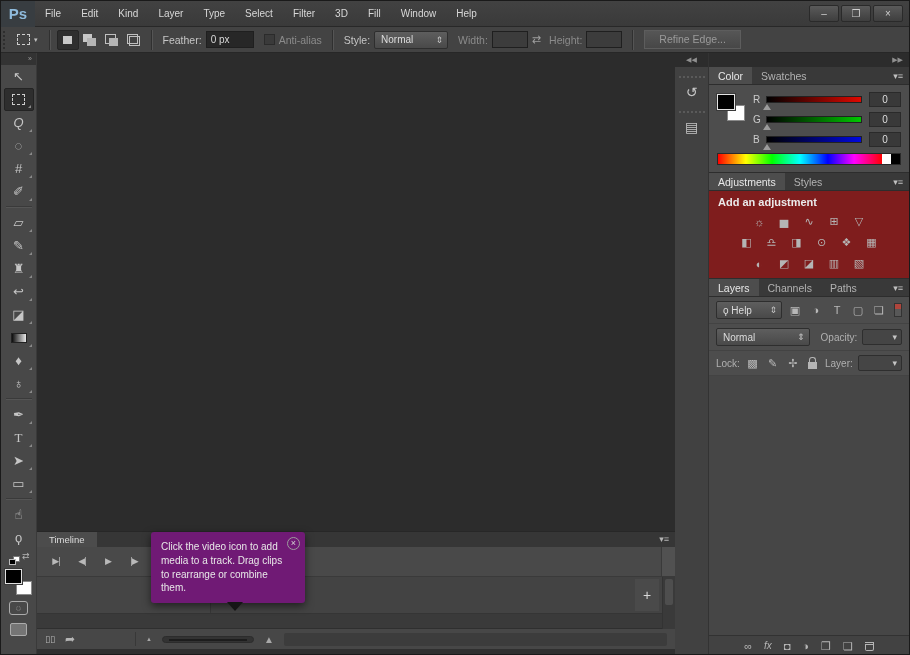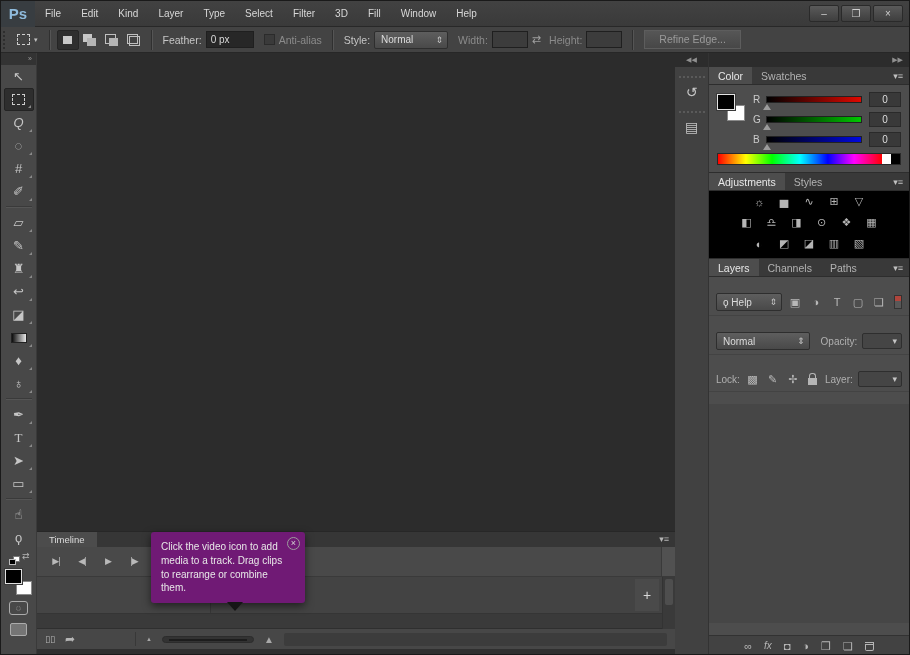--- a/index.html
+++ b/index.html
@@ -138,26 +138,26 @@
   .track-r{background:linear-gradient(to right,#000,#e00800);}
   .track-g{background:linear-gradient(to right,#000,#00c800);}
   .track-b{background:linear-gradient(to right,#000,#0008e0);}
   .slider-value{width:32px;height:15px;background:#393939;border:1px solid #2a2a2a;color:#dcdcdc;font-size:10px;
     display:flex;align-items:center;justify-content:center;}
   .spectrum{height:12px;margin:6px 8px 7px;display:flex;border:1px solid #2a2a2a;}
   .spectrum-bar{flex:1;background:linear-gradient(to right,#f00,#ff0 17%,#0f0 33%,#0ff 50%,#00f 67%,#f0f 83%,#f00);}
   .spectrum-white{width:9px;background:#fff;}
   .spectrum-black{width:9px;background:#000;}
 
-  .adj-panel{background:#000000;border-top:1px solid #2d2d2d;}
+  .adj-panel{background:#7f1d1d;border-top:1px solid #2d2d2d;}
   .adj-heading{color:#ebebeb;font-weight:bold;font-size:11px;padding:5px 9px 3px;}
   .adj-row{display:flex;justify-content:center;gap:7px;padding:3px 0;}
   .adj-icon{width:18px;height:15px;display:flex;align-items:center;justify-content:center;color:#b5b5b5;font-size:11px;}
 
-  .layers-panel{flex:1;display:flex;flex-direction:column;background:#4d4d4d;border-top:1px solid #2d2d2d;min-height:0;gap:12px;}
+  .layers-panel{flex:1;display:flex;flex-direction:column;background:#4d4d4d;border-top:1px solid #2d2d2d;min-height:0;}
   .lp-row{display:flex;align-items:center;padding:4px 7px;gap:5px;border-bottom:1px solid #434343;}
   .kind-combo{width:66px;}
   .f-ico{color:#b8b8b8;font-size:11px;width:16px;text-align:center;}
   .f-toggle{margin-left:auto;width:8px;height:14px;border:1px solid #333;background:linear-gradient(#b0453c 0 45%,#585858 45% 100%);}
   .normal-combo{width:112px;}
   .small-label{color:#b0b0b0;font-size:10px;}
   .mini-combo{width:46px;height:16px;}
   .icon-lock{position:relative;width:9px;height:7px;background:#b5b5b5;display:inline-block;margin:5px 3px 0;}
   .icon-lock::before{content:"";position:absolute;top:-5px;left:1px;width:5px;height:5px;border:1.5px solid #b5b5b5;border-bottom:none;border-radius:3px 3px 0 0;}
   .layers-list{flex:1;background:#464646;}
@@ -402,20 +402,21 @@
           <div class="spectrum-black"></div>
         </div>
       </div>
 
       <div class="adj-panel">
         <div class="tabbar">
           <div class="tab active">Adjustments</div>
           <div class="tab">Styles</div>
           <div class="panel-menu">▾≡</div>
         </div>
+        <div class="adj-heading">Add an adjustment</div>
         <div class="adj-row">
           <span class="adj-icon">☼</span>
           <span class="adj-icon">▅</span>
           <span class="adj-icon">∿</span>
           <span class="adj-icon">⊞</span>
           <span class="adj-icon">▽</span>
         </div>
         <div class="adj-row">
           <span class="adj-icon">◧</span>
           <span class="adj-icon">♎</span>

